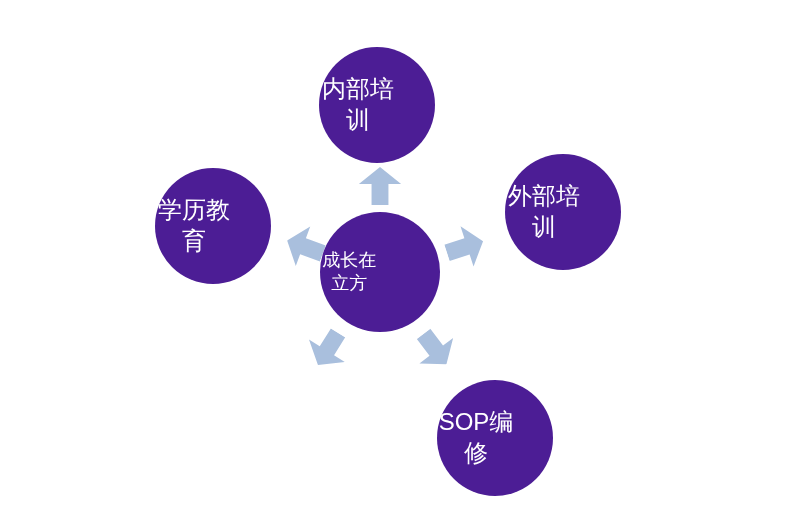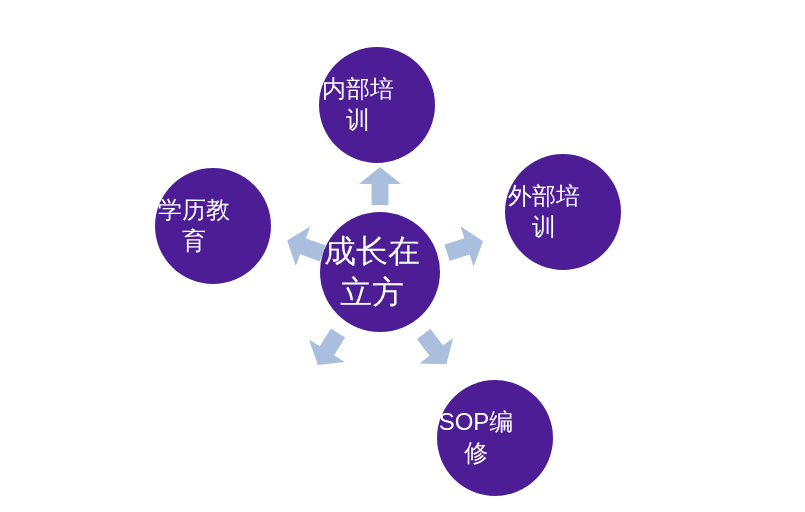--- a/index.html
+++ b/index.html
@@ -26,21 +26,21 @@
   }
   .circle.outer {
     width: 116px;
     height: 116px;
     font-size: 24px;
     line-height: 1.28;
   }
   .circle.center {
     width: 120px;
     height: 120px;
-    font-size: 32px;
+    font-size: 18px;
     line-height: 1.28;
   }
   .circle .label {
     display: block;
     width: 3.25em;
     word-break: break-all;
   }
   .arrow {
     position: absolute;
     width: 44px;

